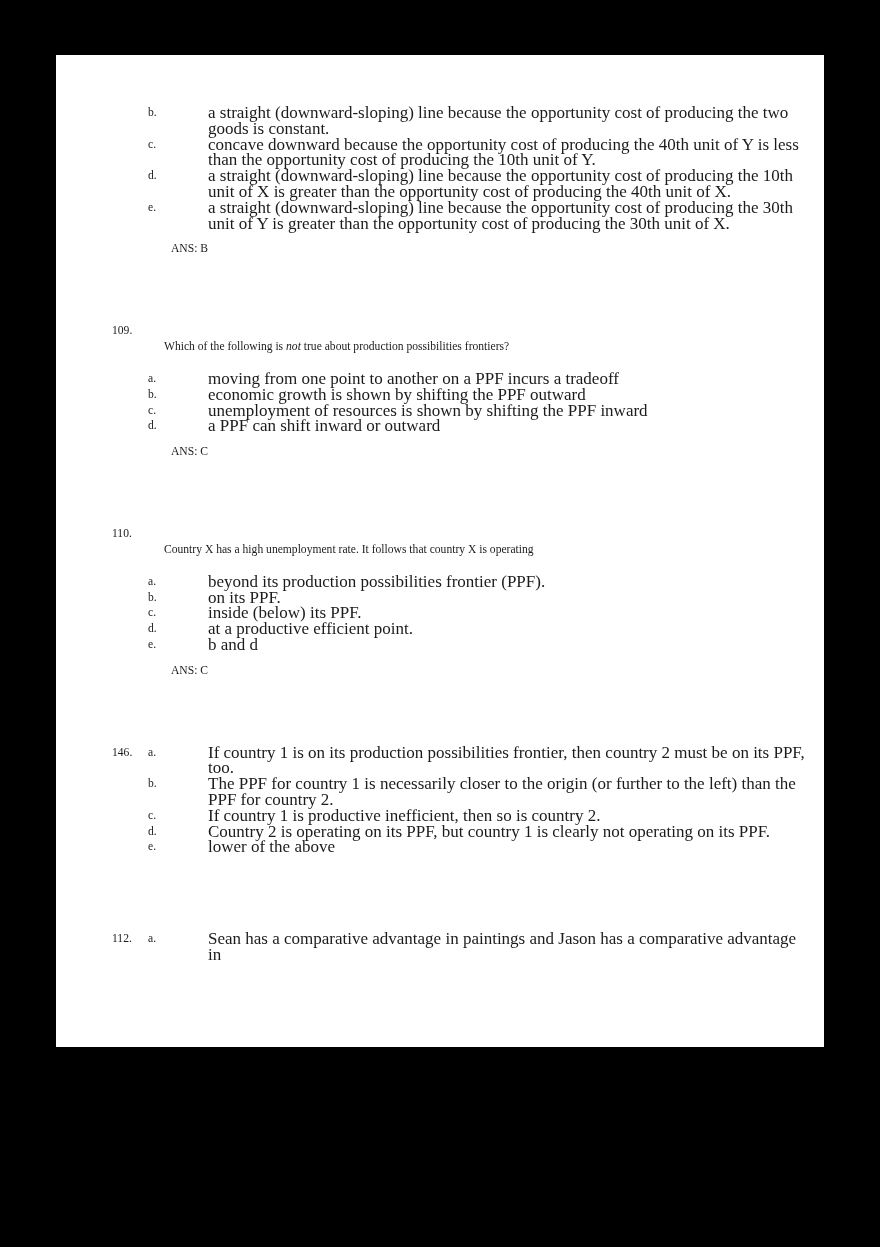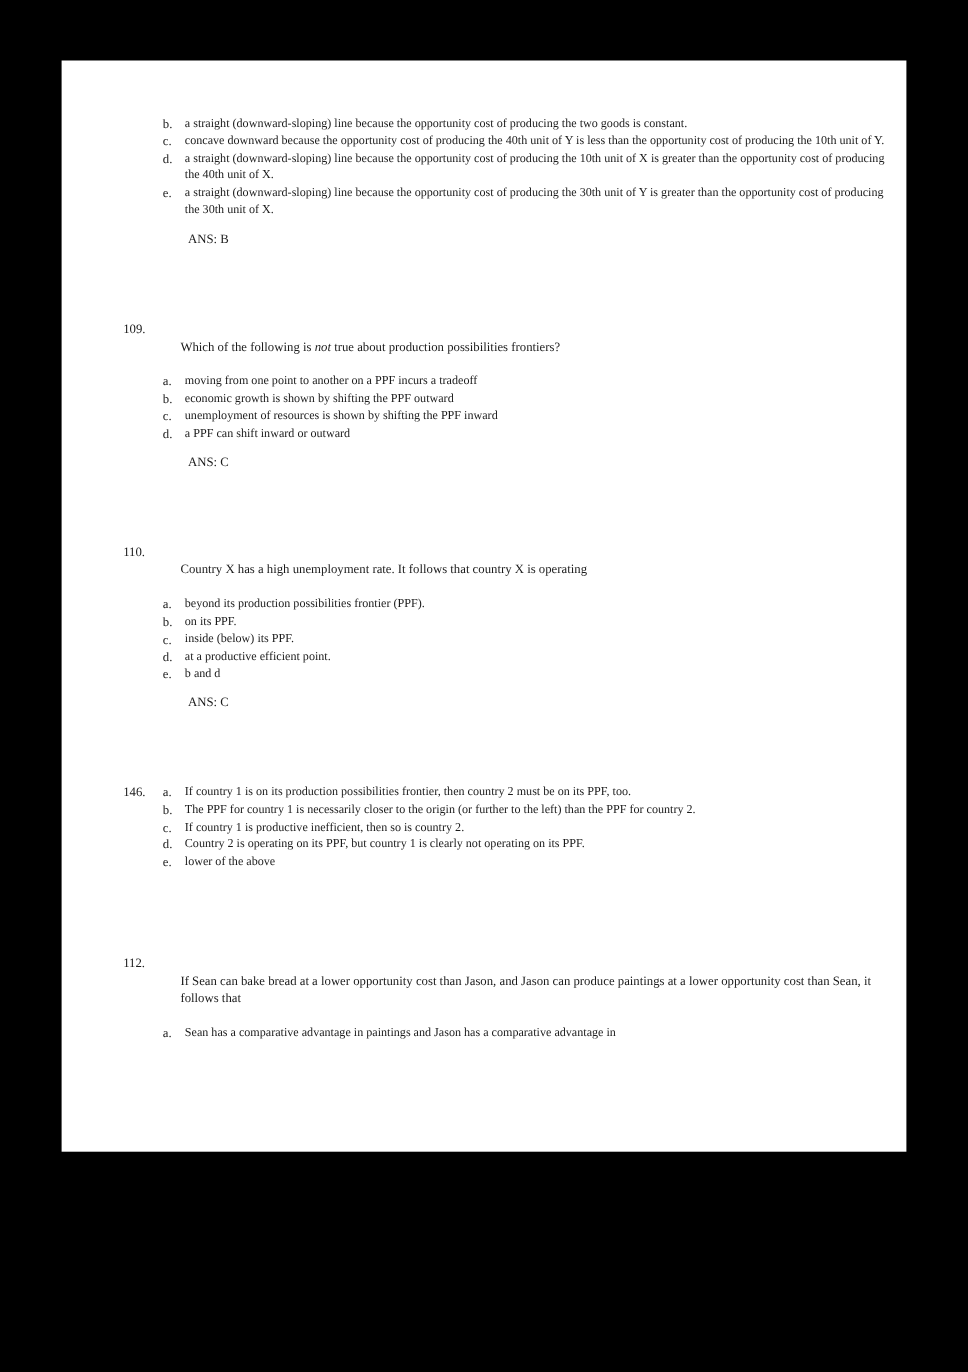--- a/index.html
+++ b/index.html
@@ -74,23 +74,24 @@
   }
   .optletter {
     flex: 0 0 20px;
     width: 20px;
     font-size: 11.6px;
     line-height: 15.8px;
     color: #1b1b1b;
   }
   .opttext {
     flex: 1 1 auto;
-    font-size: 11px;
-    line-height: 15.8px;
-    color: #1b1b1b;
+    font-size: 17px;
+    line-height: 15.8px;
+    color: #1b1b1b;
+    margin-left: 40px;
   }
   .ansrow {
     font-size: 11.6px;
     line-height: 15.8px;
     color: #1b1b1b;
     padding-left: 115px;
   }
   .spacer-ans { height: 10px; }
   .gap-block { height: 33px; }
   
@@ -236,21 +237,20 @@
       <div class="spacer-ans"></div>
     </div>
 
     <div class="gap-block"></div>
     <div class="gap-block"></div>
 
     <div class="qblock">
       <div class="qrow">
         <div class="qnum">112.</div>
         <div class="qbody">
-          <p class="qstem">If Sean can bake bread at a lower opportunity cost than Jason, and Jason can produce paintings at a lower opportunity cost than Sean, it follows that</p>
           <ul class="opts">
             <li class="opt">
               <span class="optletter">a.</span>
               <span class="opttext">Sean has a comparative advantage in paintings and Jason has a comparative advantage in</span>
             </li>
           </ul>
         </div>
       </div>
     </div>
 

